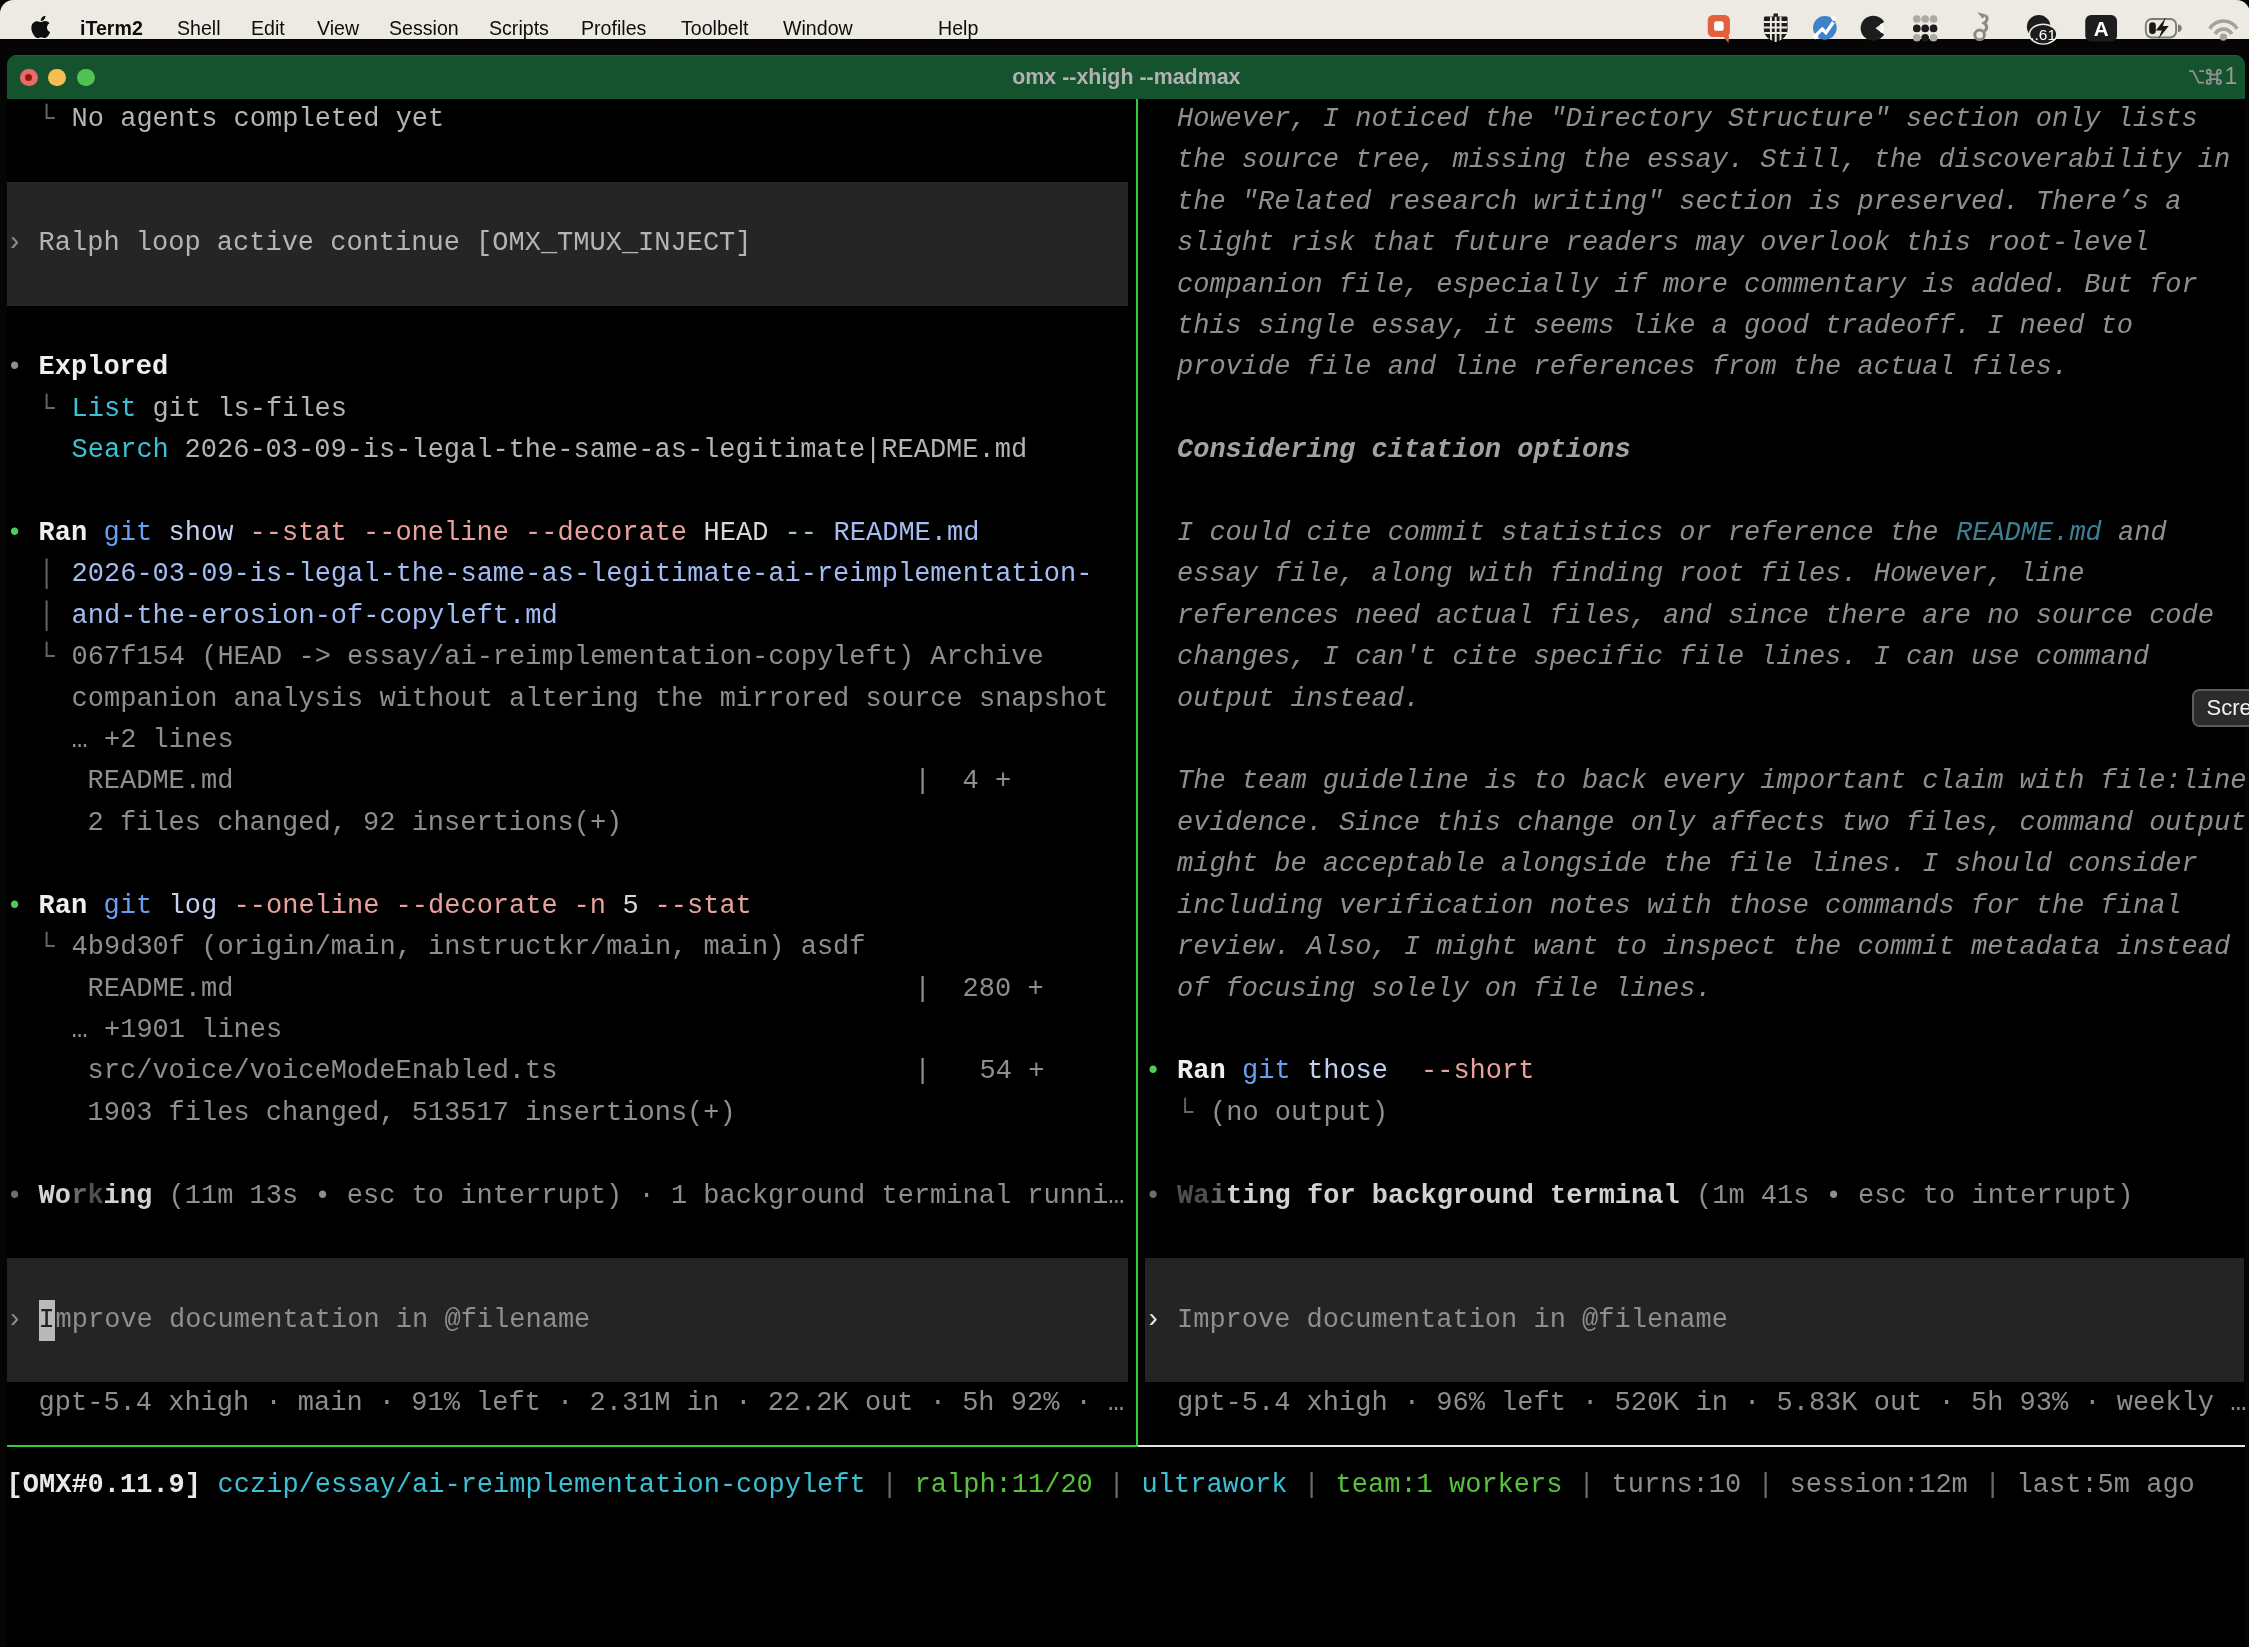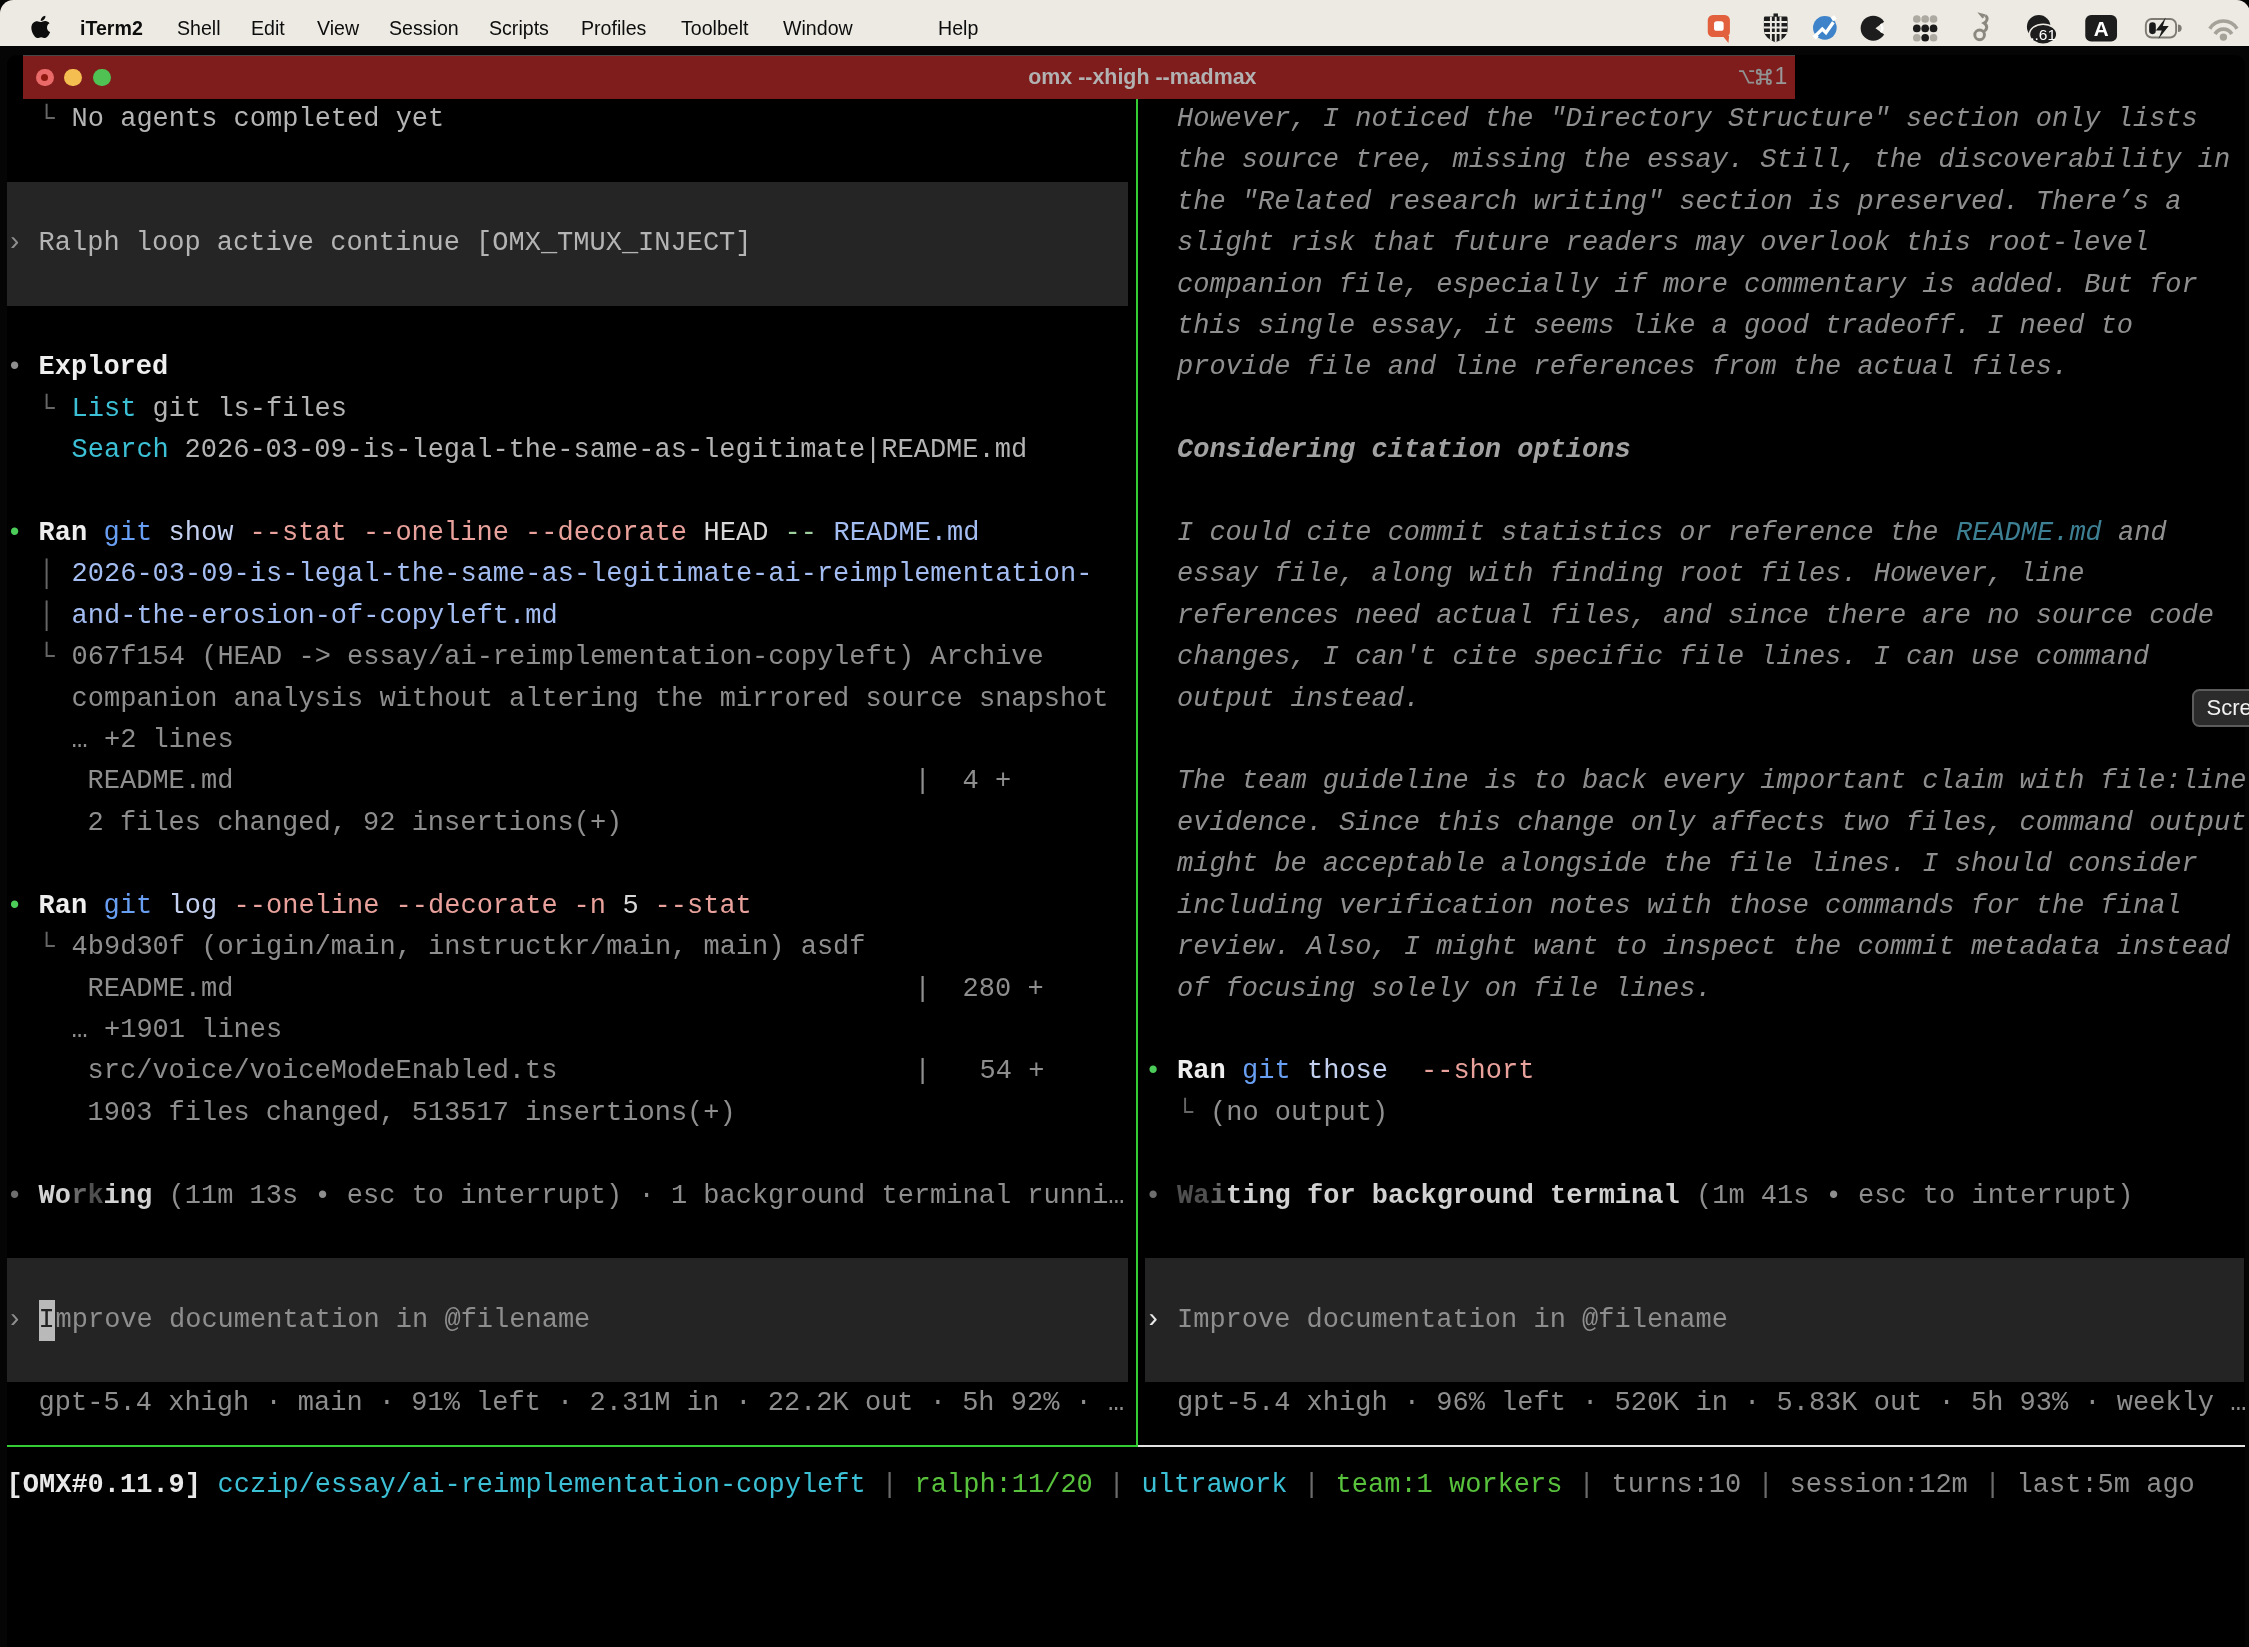--- a/index.html
+++ b/index.html
@@ -1,27 +1,27 @@
 <!DOCTYPE html>
 <html style="font-size:11.8px"><head><meta charset="utf-8">
 <style>
   html,body{margin:0;padding:0;background:#000;width:2250px;height:1648px;overflow:hidden}
   *{box-sizing:border-box}
   #screen{position:absolute;inset:0;width:2250px;height:1648px;background:#050505;font-family:"Liberation Sans",sans-serif}
 
   
-  #menubar{position:absolute;left:0;top:0;width:2250px;height:46px;background:#ECEAE2;
+  #menubar{position:absolute;left:0;top:0;width:2250px;height:39px;background:#ECEAE2;
            border-radius:13.3px 13.3px 0 0}
   .mi{position:absolute;top:0;height:55px;line-height:56px;font-size:19.6px;color:#0d0d0d}
   .mib{font-weight:bold}
 
   
   #win{position:absolute;left:7.4px;top:55px;width:2238px;height:1592px;background:#000;
        border-radius:9.6px 9.6px 0 0;overflow:hidden}
-  #titlebar{position:absolute;left:16px;top:0;width:1772px;height:44px;background:#7f1d1d;
+  #titlebar{position:absolute;left:0;top:0;width:2238px;height:44px;background:#14532d;
             border-top:1.5px solid #474747}
   .tl{position:absolute;top:12.5px;width:17.7px;height:17.7px;border-radius:50%}
   #title{position:absolute;left:0;top:0;width:2238px;height:44px;text-align:center;
          line-height:43px;font-size:21.4px;font-weight:bold;color:#b2b2b2}
   #hotkey{position:absolute;right:8px;top:0;height:44px;line-height:40px;font-size:23px;color:#999}
 
   
   .trow{position:absolute;height:41px;font:27px/41px "Liberation Mono",monospace;
         white-space:pre;color:#8e8e8e}
   .trow span{position:absolute;top:0;line-height:41px}

